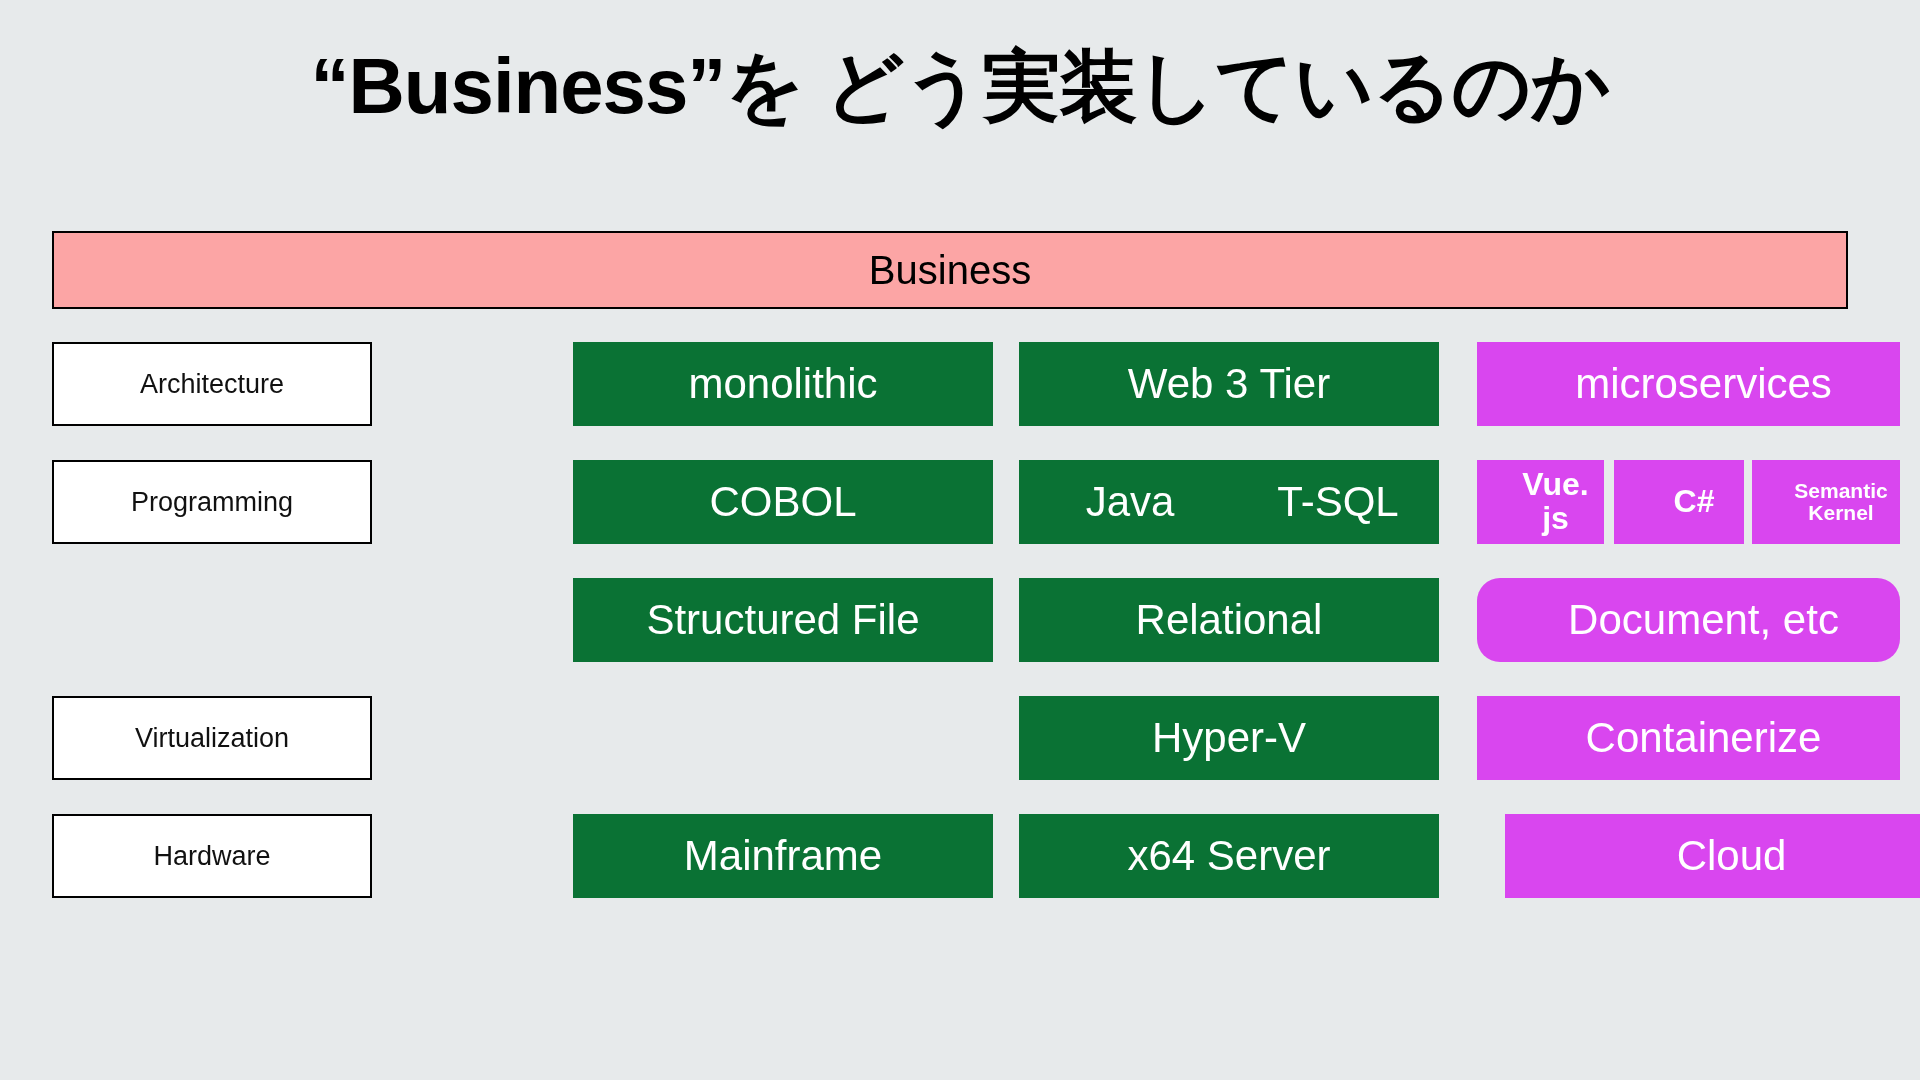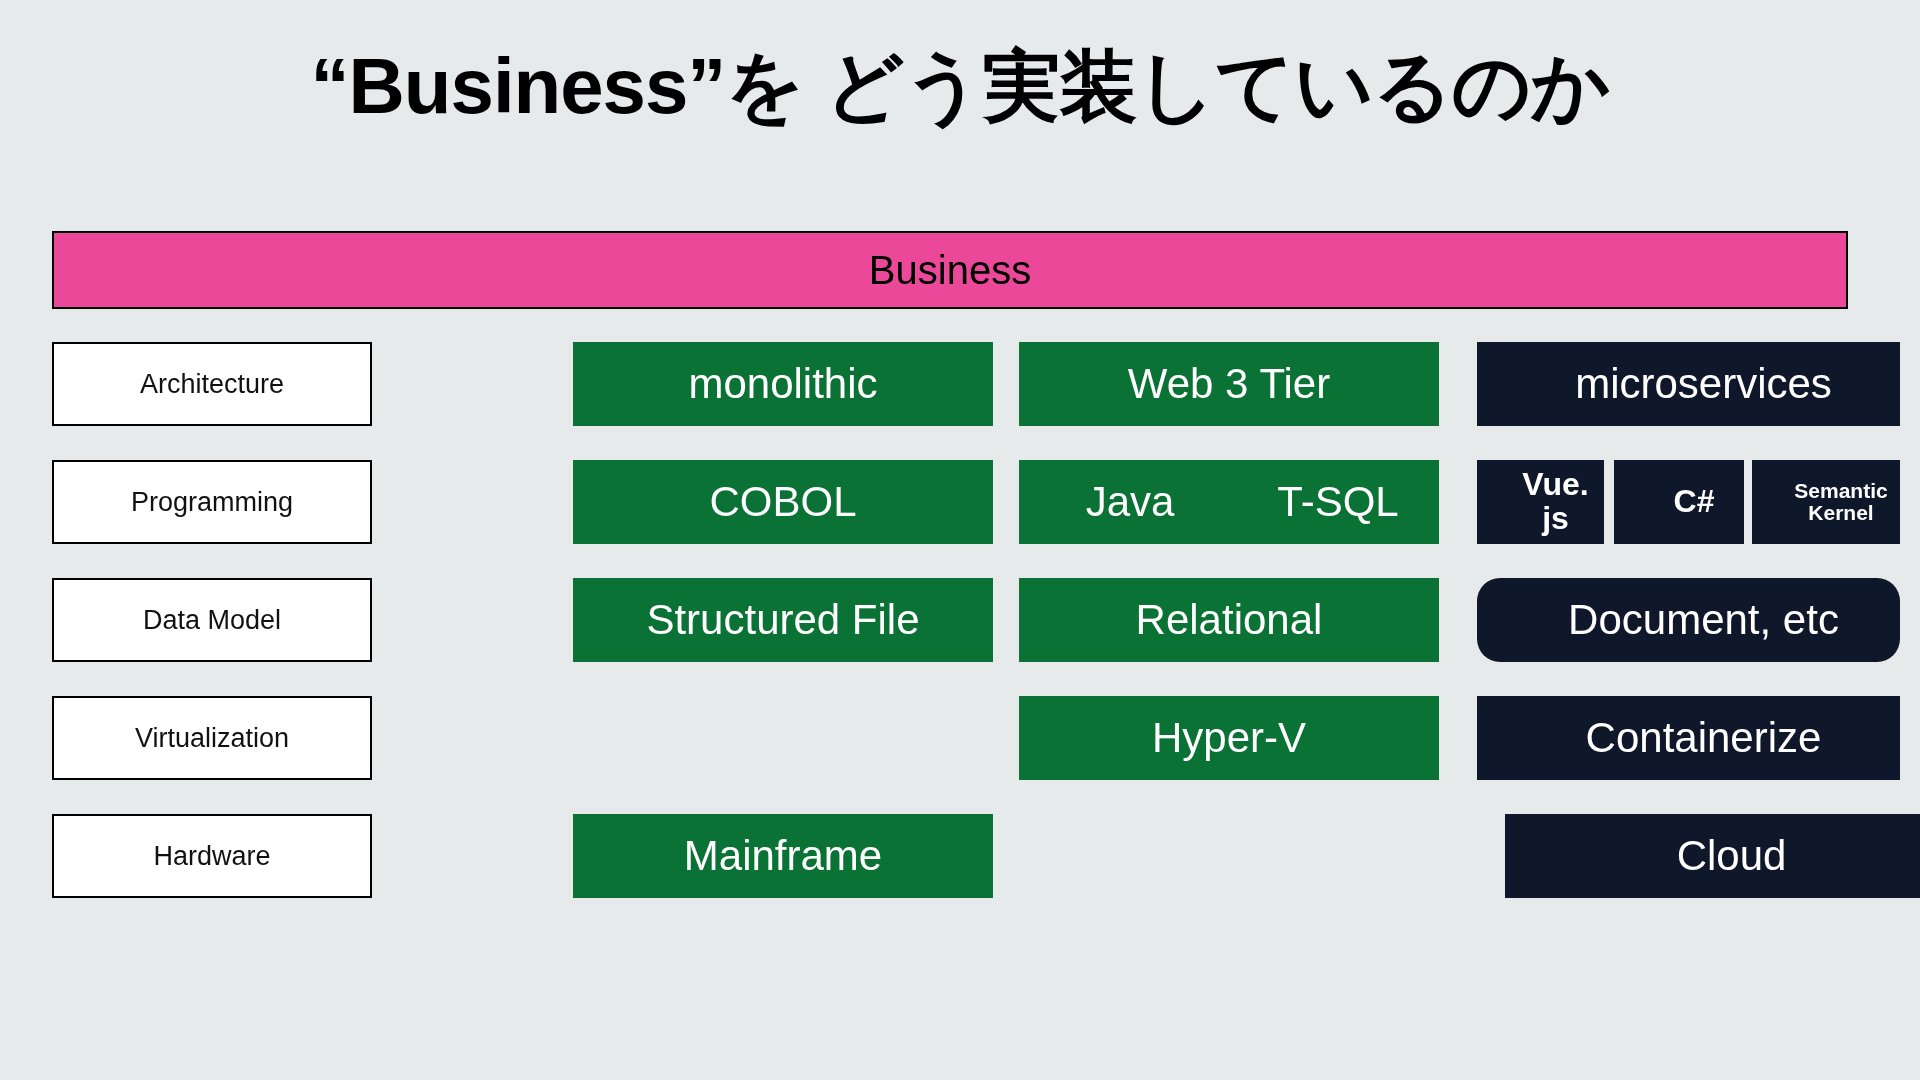--- a/index.html
+++ b/index.html
@@ -36,21 +36,21 @@
     white-space: nowrap;
   }
 
   
   .business-bar {
     position: absolute;
     left: 52px;
     top: 231px;
     width: 1796px;
     height: 78px;
-    background: #ec4899;
+    background: #fca5a5;
     border: 2px solid #000000;
     box-sizing: border-box;
     display: flex;
     align-items: center;
     justify-content: center;
     font-size: 40px;
     color: #000000;
   }
 
   
@@ -92,21 +92,21 @@
     display: flex;
     align-items: center;
     justify-content: center;
     text-align: center;
     color: #ffffff;
     font-size: 42px;
     line-height: 1.05;
     padding: 0 6px;
   }
   .cell.green { background: #0a7234; }
-  .cell.blue  { background: #0f172a; padding-left: 36px; }
+  .cell.blue  { background: #d946ef; padding-left: 36px; }
 
   .cell.small-tile { font-size: 32px; font-weight: 600; }
   .cell.tiny-tile  { font-size: 21px; font-weight: 700; }
 
   
   .a-c1 { left: 521px; width: 420px; }
   .a-c2 { left: 967px; width: 420px; }
   .a-c3 { left: 1425px; width: 423px; }
 
   
@@ -155,32 +155,32 @@
       <div class="row-label">Programming</div>
       <div class="cell green p-c1">COBOL</div>
       <div class="cell green p-c2">Java</div>
       <div class="cell green p-c3">T-SQL</div>
       <div class="cell blue p-c4 small-tile">Vue.<br>js</div>
       <div class="cell blue p-c5 small-tile">C#</div>
       <div class="cell blue p-c6 tiny-tile">Semantic<br>Kernel</div>
     </div>
 
     <div class="matrix-row">
-      <div class="row-label">Data Model</div>
       <div class="cell green d-c1">Structured File</div>
       <div class="cell green d-c2">Relational</div>
       <div class="cell blue d-c3">Document, etc</div>
     </div>
 
     <div class="matrix-row">
       <div class="row-label">Virtualization</div>
       <div class="cell green v-c2">Hyper-V</div>
       <div class="cell blue v-c3">Containerize</div>
     </div>
 
     <div class="matrix-row">
       <div class="row-label">Hardware</div>
       <div class="cell green h-c1">Mainframe</div>
+      <div class="cell green h-c2">x64 Server</div>
       <div class="cell blue h-c3">Cloud</div>
     </div>
 
   </div>
 </div>
 
 </body></html>

